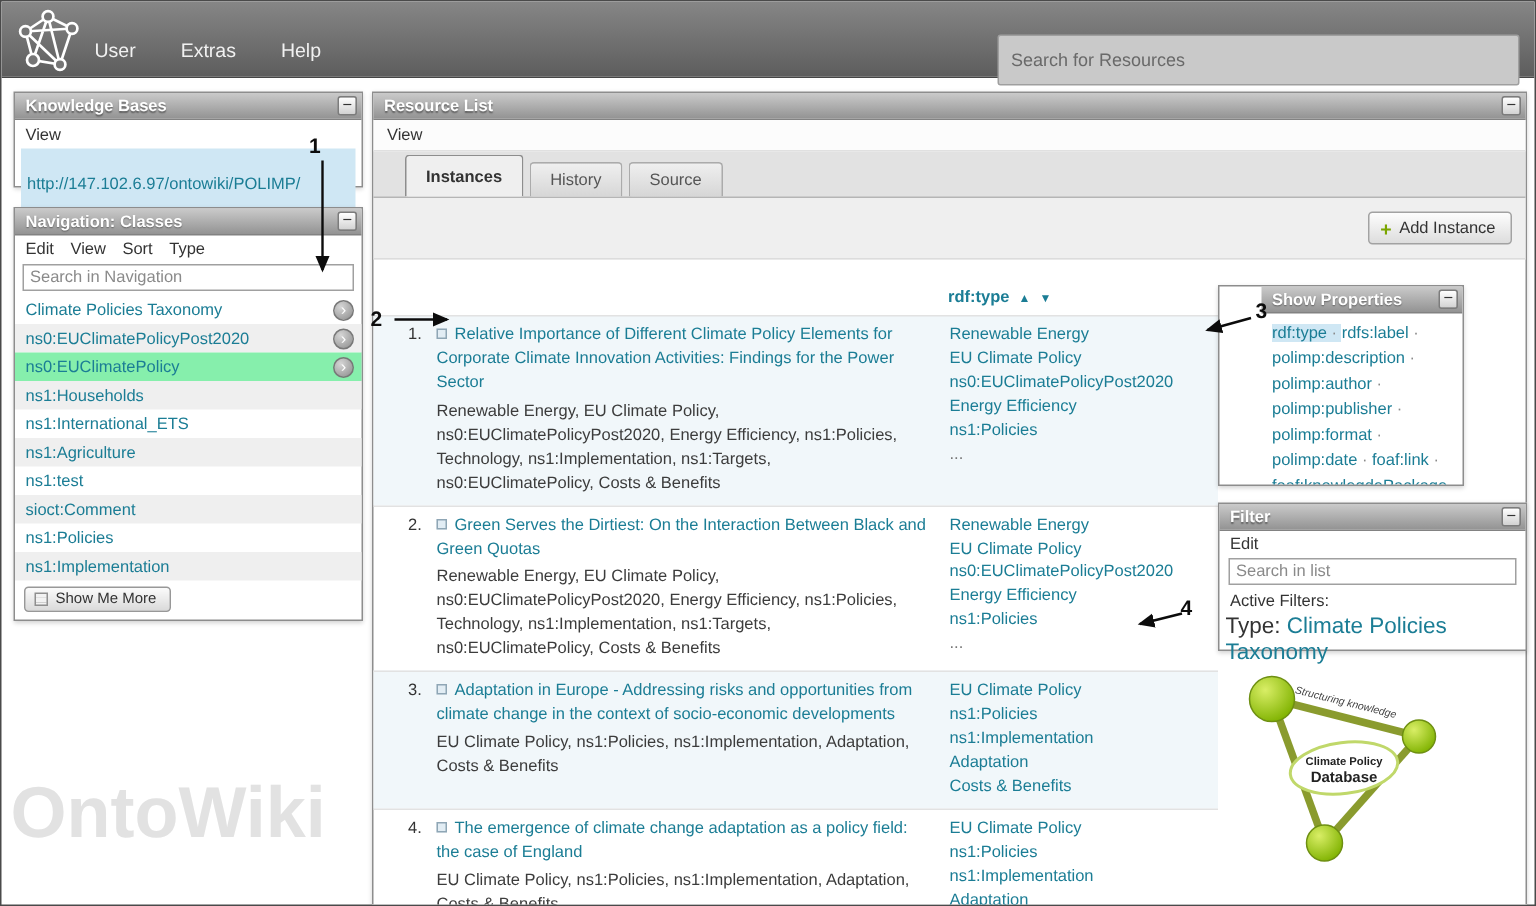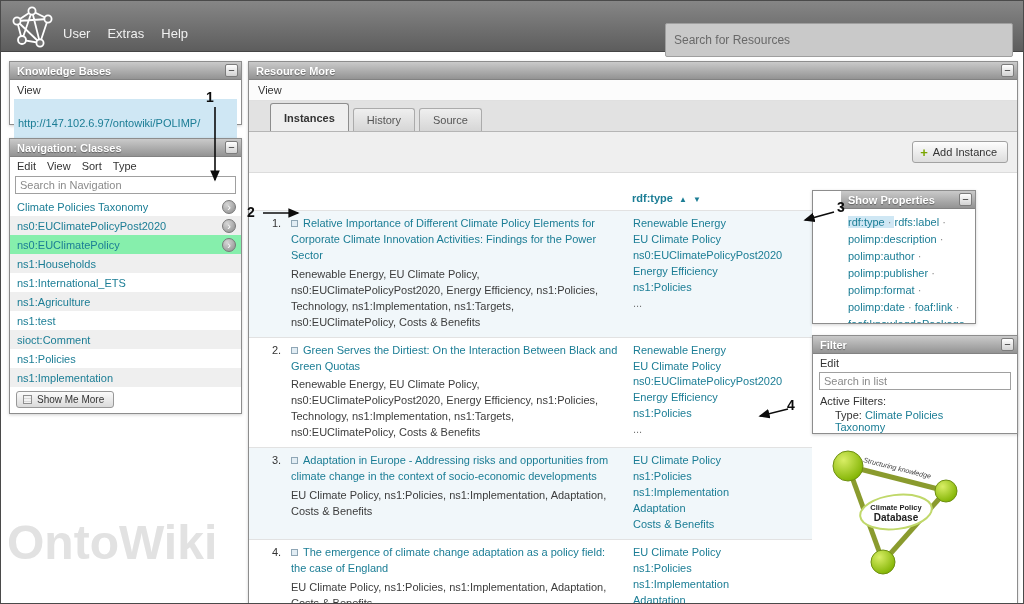--- a/index.html
+++ b/index.html
@@ -3,21 +3,21 @@
 <meta charset="utf-8">
 <style>
   * { margin:0; padding:0; box-sizing:border-box; }
   body { font-family:"Liberation Sans", sans-serif; background:#fff; }
   .page { position:relative; width:1024px; height:604px; overflow:hidden; background:#fff; border:1px solid #4a4a4a; }
 
   
   .topbar { position:absolute; left:0; top:0; width:100%; height:51px;
             background:linear-gradient(#868686,#5d5d5d); border-bottom:1px solid #454545; }
   .tb-logo { position:absolute; left:8px; top:3px; }
-  .tb-menu { position:absolute; left:62px; top:25px; display:flex; gap:17px; }
+  .tb-menu { position:absolute; left:62px; top:25px; display:flex; gap:30px; }
   .tb-menu span { color:#f1f1f1; font-size:13px; cursor:pointer; }
   .tb-search { position:absolute; right:10px; top:22px; width:348px; height:22px;
                background:#c9c9c9; border:1px solid #9f9f9f; border-radius:2px;
                font-size:12px; color:#444; padding:16px 8px; }
   .tb-search::placeholder { color:#696969; }
 
   
   .panel { position:absolute; background:#fff; border:1px solid #8d8d8d; box-shadow:0 1px 3px rgba(0,0,0,.18); }
   .phead { height:18px; background:linear-gradient(#cacaca,#939393); border-bottom:1px solid #828282;
            display:flex; align-items:center; padding:0 3px 0 7px; }
@@ -91,21 +91,21 @@
   .props { padding:5px 7px; font-size:11px; line-height:1.55; }
   .prop { color:#1b7d95; cursor:pointer; }
   .prop:not(:last-child)::after { content:" · "; color:#8a8a8a; cursor:default; }
   .prop.hl { background:#cfe7f4; }
   .filter-panel { left:563px; top:273px; width:206px; height:99px; }
   .fedit { padding:3px 7px 2px; font-size:11px; color:#333; cursor:pointer; }
   .fsearch { margin:0 6px 2px; width:calc(100% - 12px); height:18px; border:1px solid #a0a0a0;
              font-size:11px; padding:0 4px; color:#333; }
   .fsearch::placeholder { color:#8a8a8a; }
   .factive { padding:3px 7px 1px; font-size:11px; color:#333; }
-  .ftype { padding:1px 22px; font-size:11px; color:#333; }
+  .ftype { padding:1px 4px; font-size:15px; color:#333; }
 
   
   .brand-logo { position:absolute; left:818px; top:432px; z-index:6; }
   .watermark { position:absolute; left:6px; top:514px; font-size:48px; font-weight:bold;
                color:#e2e2e2; z-index:0; }
   .anno-svg { position:absolute; left:0; top:0; z-index:98; pointer-events:none; }
   .anno-num { position:absolute; z-index:99; font-size:14px; font-weight:bold; color:#0c0c0c; pointer-events:none; }
   .n1 { left:205px; top:88px; } .n2 { left:246px; top:203px; }
   .n3 { left:836px; top:198px; } .n4 { left:786px; top:396px; }
 </style>
@@ -197,21 +197,21 @@
         </li>
     </ul>
     <div class="more-btn">
       <span class="more-ico"></span>
       <span>Show Me More</span>
     </div>
   </div>
 
   <div class="panel main-panel">
     <div class="phead">
-      <span class="ptitle">Resource More</span>
+      <span class="ptitle">Resource List</span>
       <span class="min-btn">−</span>
     </div>
     <div class="viewrow">View</div>
     <div class="tabstrip">
       <div class="tab active">Instances</div>
       <div class="tab">History</div>
       <div class="tab">Source</div>
     </div>
     <div class="toolbar">
       <div class="btn-add">

